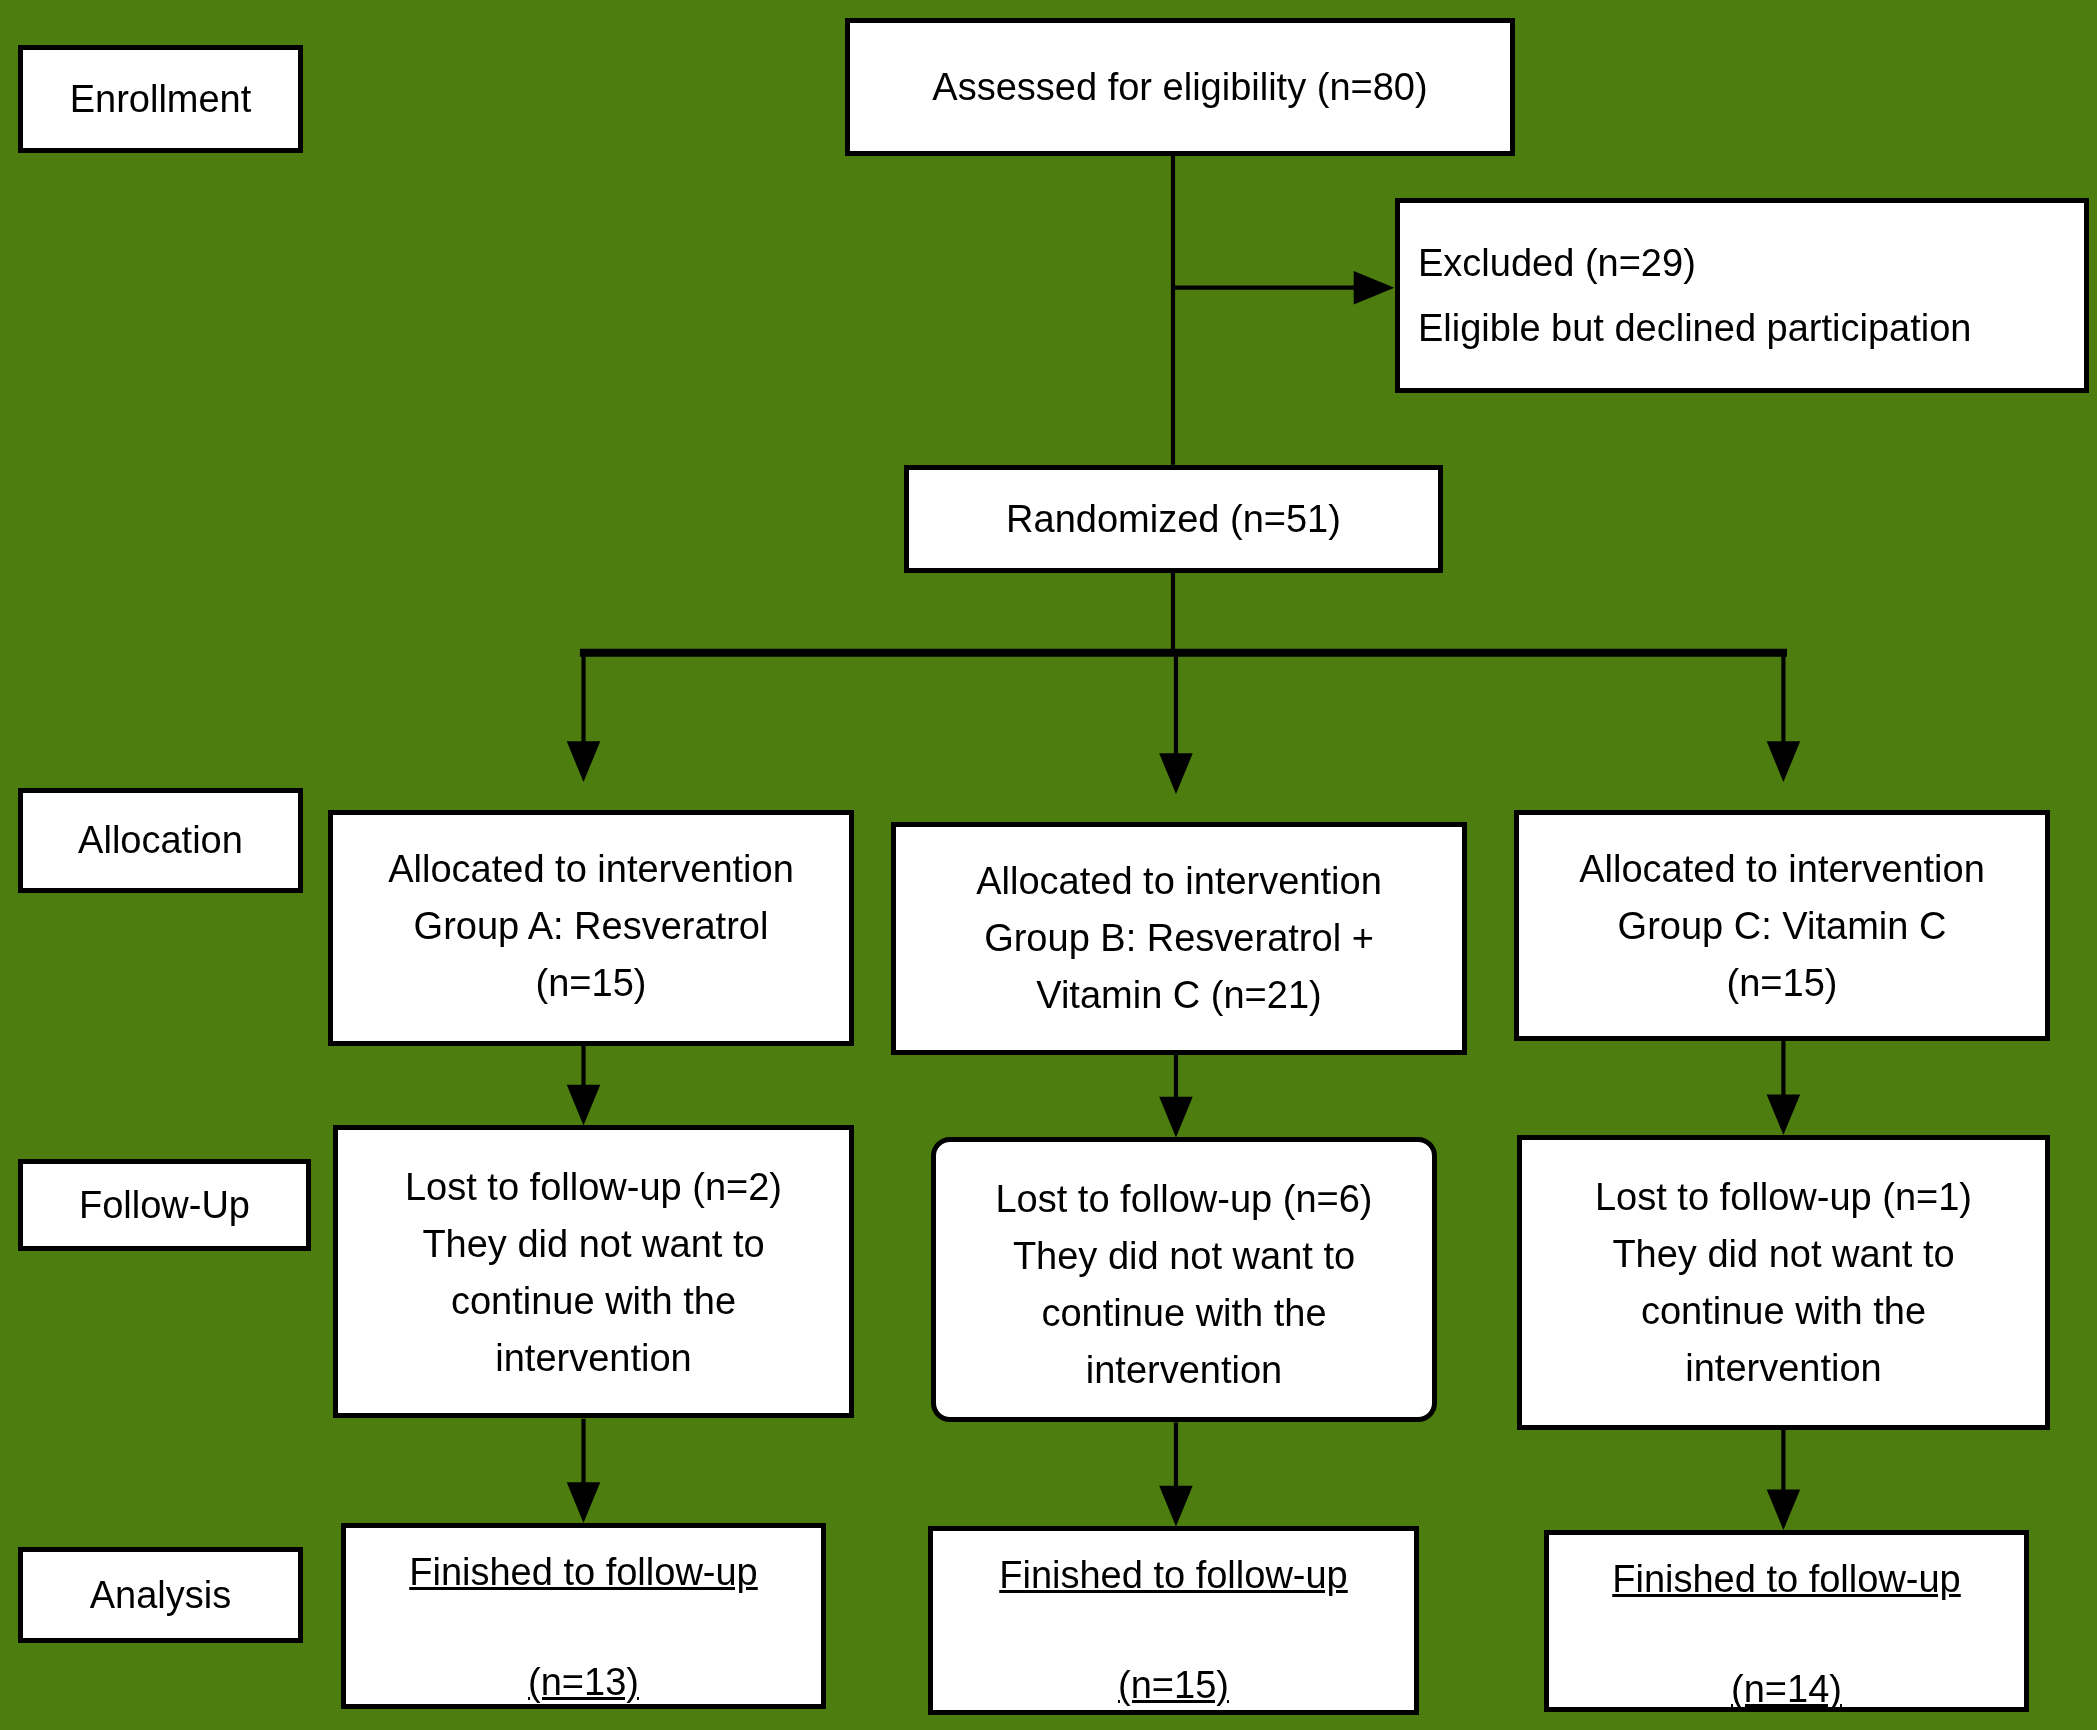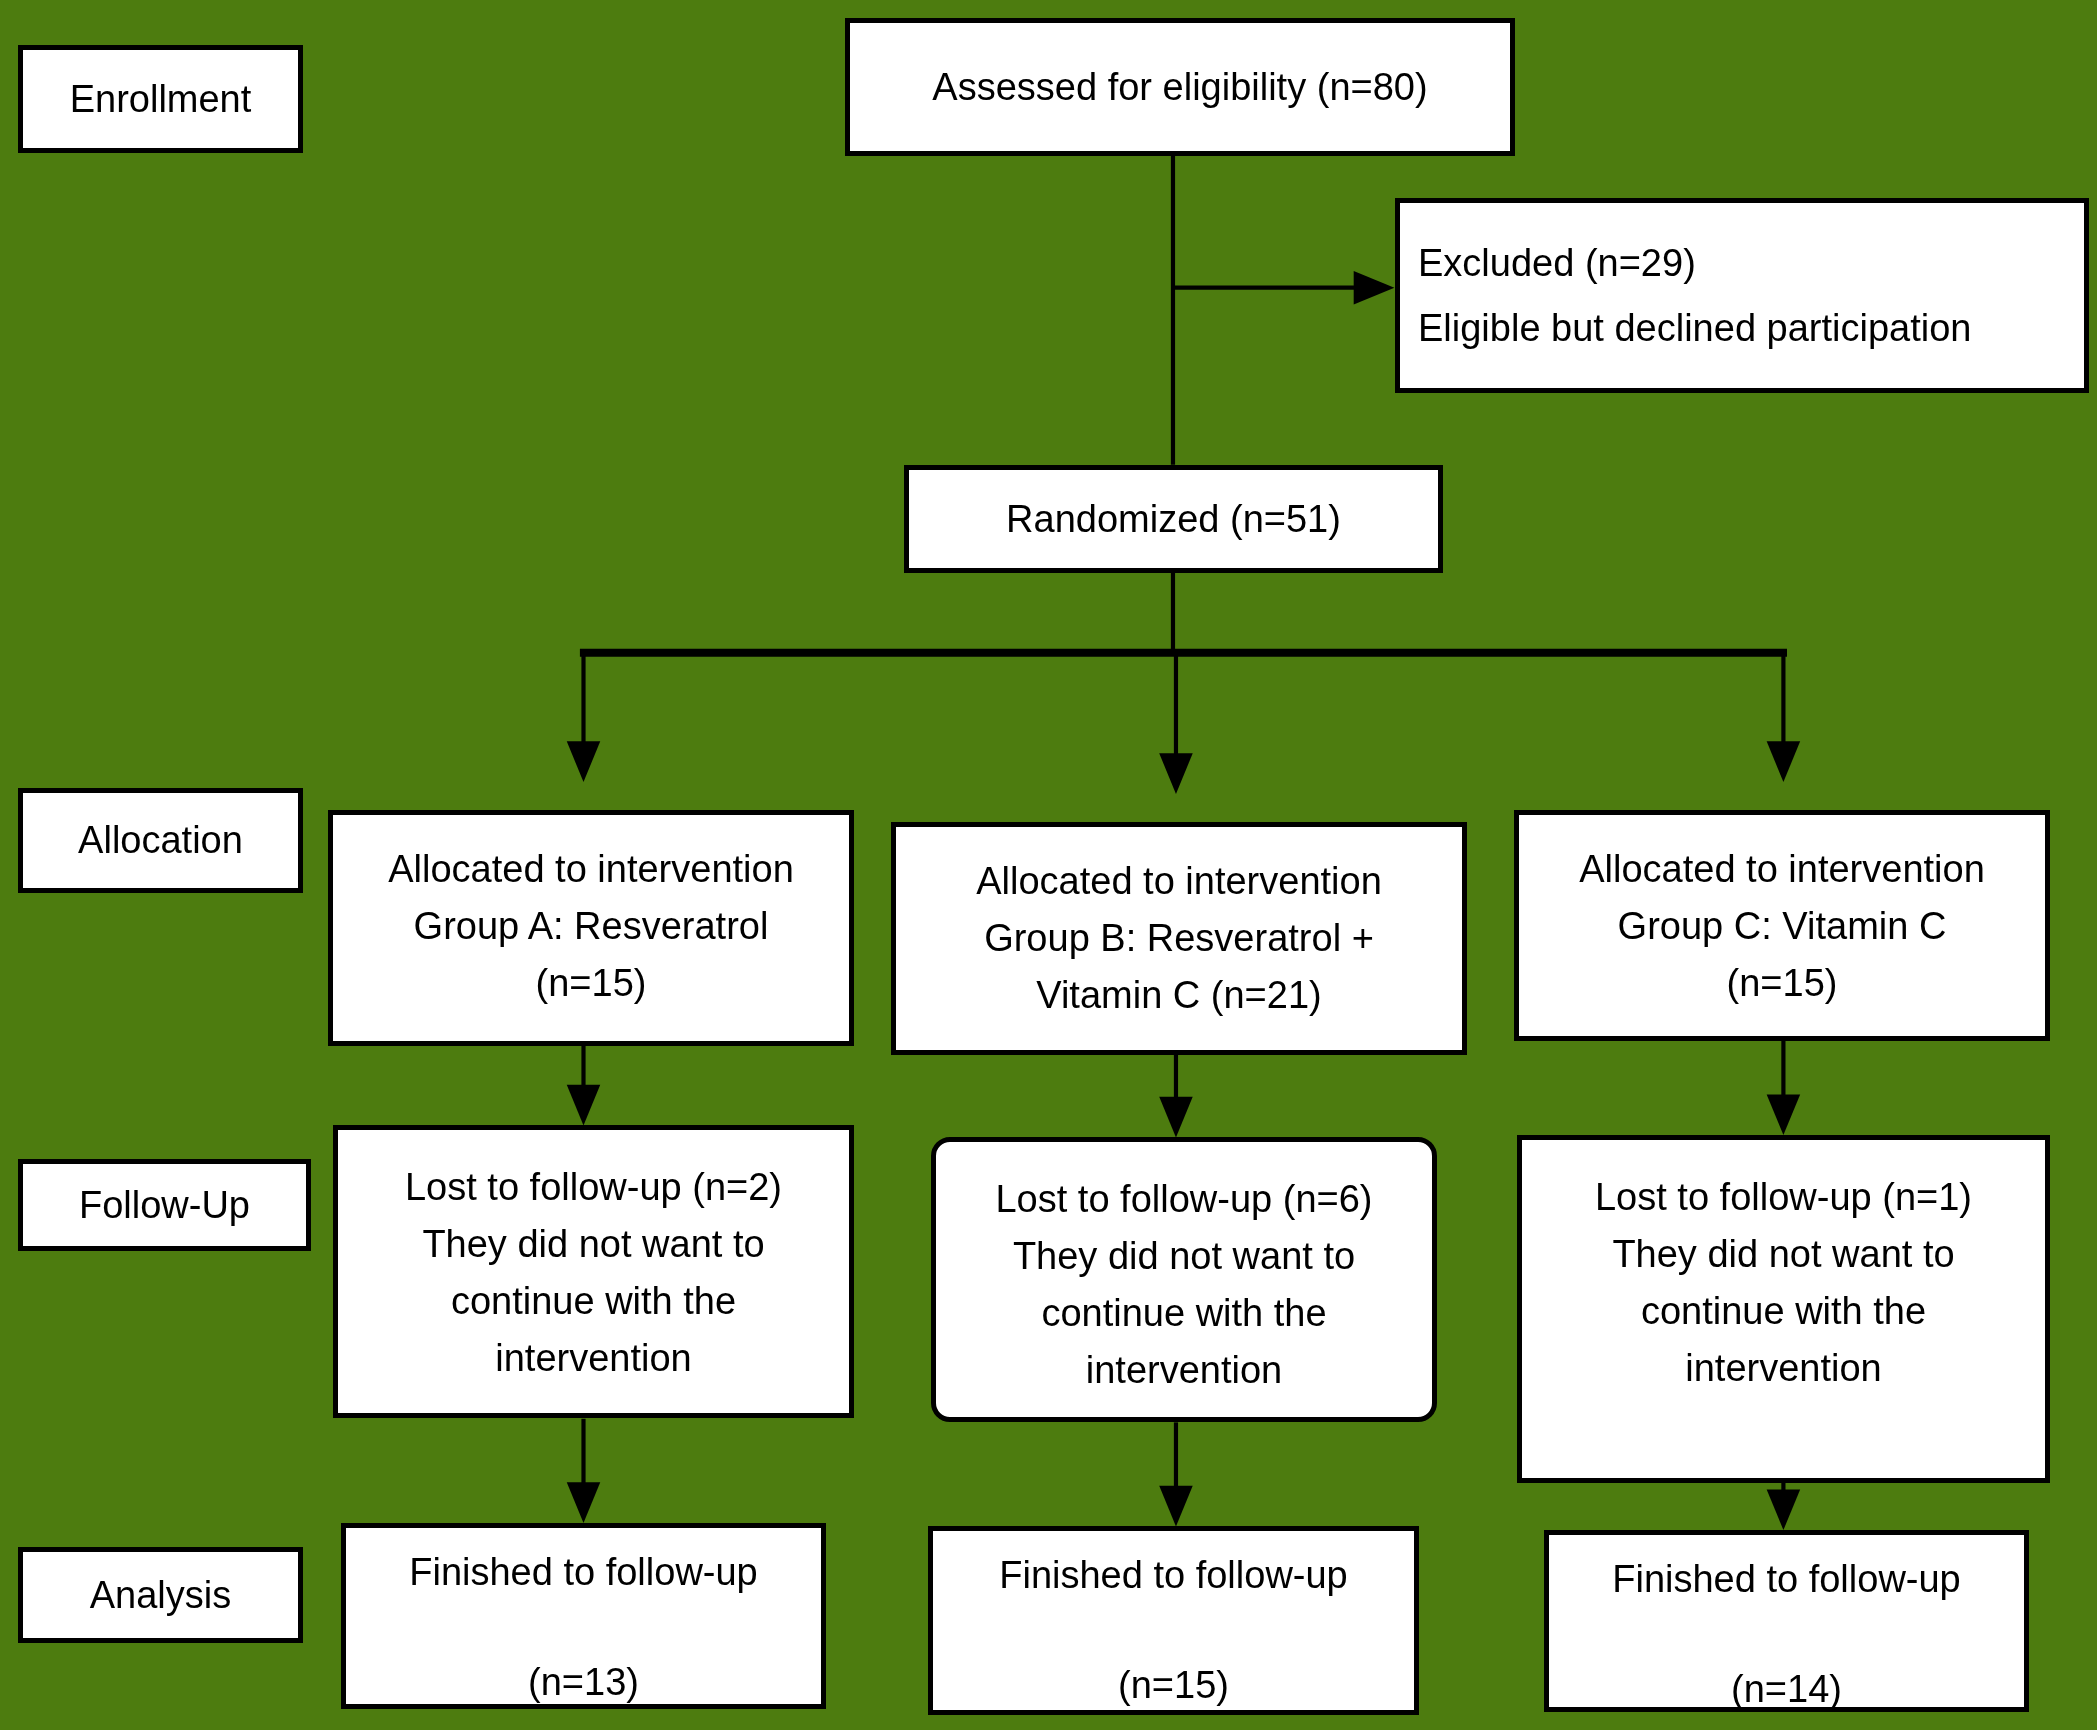--- a/index.html
+++ b/index.html
@@ -40,35 +40,35 @@
   .excluded-box {
     justify-content: center;
     align-items: flex-start;
     text-align: left;
     padding-left: 18px;
     padding-right: 12px;
     line-height: 1.7;
   }
   .alloc-box   { padding-top: 26px; margin-top: 28px; }
   .fu-box      { padding-top: 29px; }
-  .an-box      { padding-top: 17px; line-height: 1.45; }
+  .an-box      { padding-top: 17px; line-height: 1.45; text-decoration: underline; }
 
   
   .b-enroll-label   { left: 18px;   top: 45px;   width: 285px;  height: 108px; }
   .b-assessed       { left: 838px; top: 18px;   width: 670px; height: 138px; margin-left: 7px; }
   .b-excluded       { left: 1395px; top: 198px;  width: 694px; height: 195px; }
   .b-randomized     { left: 904px; top: 465px;  width: 539px;  height: 108px; }
   .b-alloc-label    { left: 18px;   top: 788px; width: 285px;  height: 105px; }
   .b-alloc-a        { left: 328px;  top: 782px; width: 526px;  height: 236px; }
   .b-alloc-b        { left: 891px; top: 794px; width: 576px;  height: 233px; }
   .b-alloc-c        { left: 1514px; top: 782px; width: 536px;  height: 231px; }
   .b-fu-label       { left: 18px;   top: 1159px; width: 293px;  height: 92px; }
   .b-fu-a           { left: 333px;  top: 1125px; width: 521px;  height: 293px; }
   .b-fu-b           { left: 931px; top: 1137px; width: 506px;  height: 285px; border-radius: 19px; }
-  .b-fu-c           { left: 1517px; top: 1135px; width: 533px;  height: 348px; }
+  .b-fu-c           { left: 1517px; top: 1135px; width: 533px;  height: 295px; }
   .b-an-label       { left: 18px;   top: 1547px; width: 285px;  height: 96px; }
   .b-an-a           { left: 341px;  top: 1523px; width: 485px;  height: 186px; }
   .b-an-b           { left: 928px; top: 1526px; width: 491px;  height: 189px; }
   .b-an-c           { left: 1544px; top: 1530px; width: 485px;  height: 182px; }
 
   .connectors path    { stroke: #000000; fill: none; }
   .connectors polygon { fill: #000000; stroke: none; }
 </style>
 </head>
 <body>

